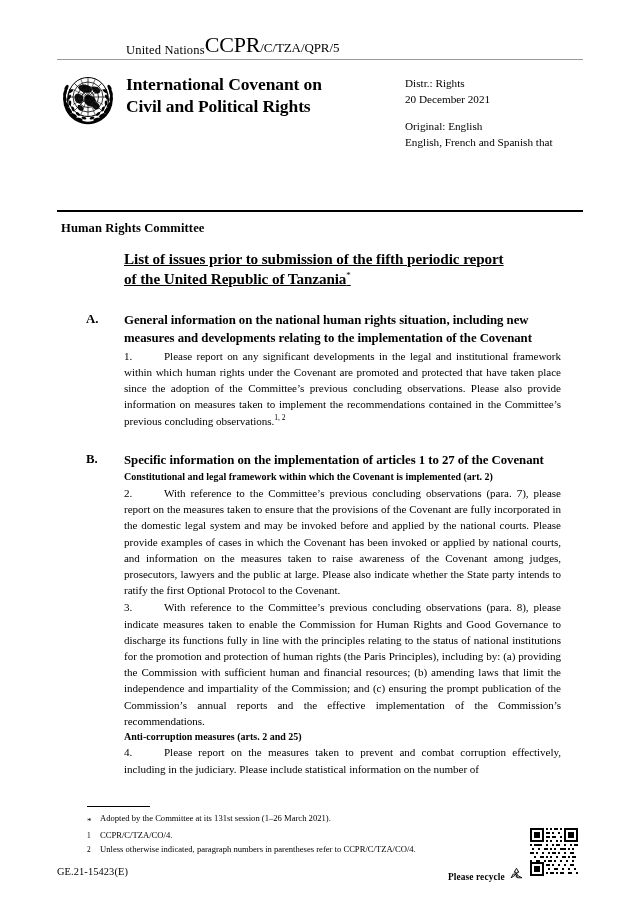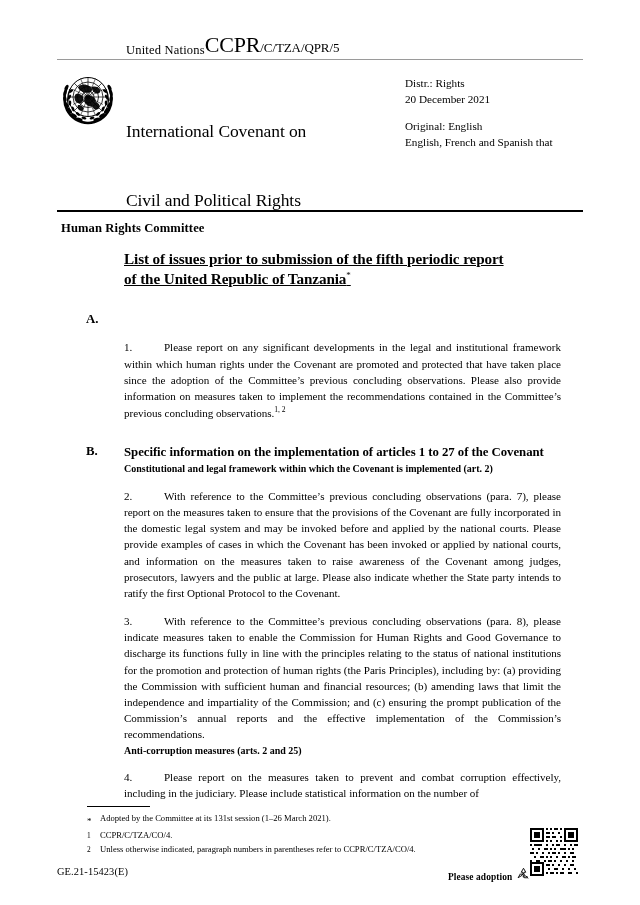--- a/index.html
+++ b/index.html
@@ -66,25 +66,24 @@
   .mh-emblem {
     width: 69px;
     flex: 0 0 69px;
     padding-top: 2px;
   }
   .mh-title {
     flex: 1 1 auto;
     padding-top: 4px;
   }
   .mh-title-line {
-    font-weight: normal;
+    font-weight: bold;
     font-size: 17.5px;
     line-height: 1.28;
     letter-spacing: -0.1px;
-    margin-top: 47px;
   }
   .mh-meta {
     flex: 0 0 178px;
     width: 178px;
     padding-top: 7px;
     font-size: 11.2px;
     line-height: 1.42;
   }
   .mh-meta-gap { height: 11px; }
 
@@ -148,21 +147,21 @@
 
   .sub-head {
     margin-top: 1px;
     margin-left: 67px;
     font-weight: bold;
     font-size: 10px;
     line-height: 1.36;
   }
 
   .para {
-    margin-top: 12px;
+    margin-top: 1px;
     margin-left: 67px;
     font-size: 11.1px;
     line-height: 1.46;
     text-align: justify;
     letter-spacing: -0.05px;
   }
   .para .pnum {
     display: inline-block;
     width: 40px;
   }
@@ -329,20 +328,21 @@
 
   <div class="content">
 
     <div class="doc-title">
       <span>List of issues prior to submission of the fifth periodic report</span><br>
       <span>of the United Republic of Tanzania</span><sup>*</sup>
     </div>
 
     <div class="sec-head">
       <div class="sec-letter">A.</div>
+      <div class="sec-title">General information on the national human rights situation, including new measures and developments relating to the implementation of the Covenant</div>
     </div>
 
     <div class="para">
       <span class="pnum">1.</span><span>Please report on any significant developments in the legal and institutional framework within which human rights under the Covenant are promoted and protected that have taken place since the adoption of the Committee’s previous concluding observations. Please also provide information on measures taken to implement the recommendations contained in the Committee’s previous concluding observations.</span><sup>1, 2</sup>
     </div>
 
     <div class="sec-head">
       <div class="sec-letter">B.</div>
       <div class="sec-title">Specific information on the implementation of articles 1 to 27 of the Covenant</div>
     </div>
@@ -376,21 +376,21 @@
     </div>
     <div class="fn-item">
       <div class="fn-mark">2</div>
       <div class="fn-text">Unless otherwise indicated, paragraph numbers in parentheses refer to CCPR/C/TZA/CO/4.</div>
     </div>
   </div>
 
   <div class="ge-number">GE.21-15423(E)</div>
 
   <div class="recycle">
-    <span class="recycle-label">Please adoption</span>
+    <span class="recycle-label">Please recycle</span>
     <span class="recycle-icon">
       <svg width="17" height="17" viewBox="0 0 24 24">
         <g fill="none" stroke="#000" stroke-width="1.3">
           <path d="M12 3.2 L15.2 8.8 L12.8 8.8 L12.8 10.4 L11.2 10.4 L11.2 8.8 L8.8 8.8 Z"></path>
           <path d="M4.4 16.6 L7.6 11 L8.8 12.2 L9.6 10.8 L11 11.6 L10.2 13 Z"></path>
           <path d="M19.6 16.6 L13.2 16.6 L13.2 14.8 L11.6 15.8 L11.6 14.2 L13.2 13.2 Z"></path>
           <circle cx="12" cy="12" r="1.1"></circle>
         </g>
       </svg>
     </span>

